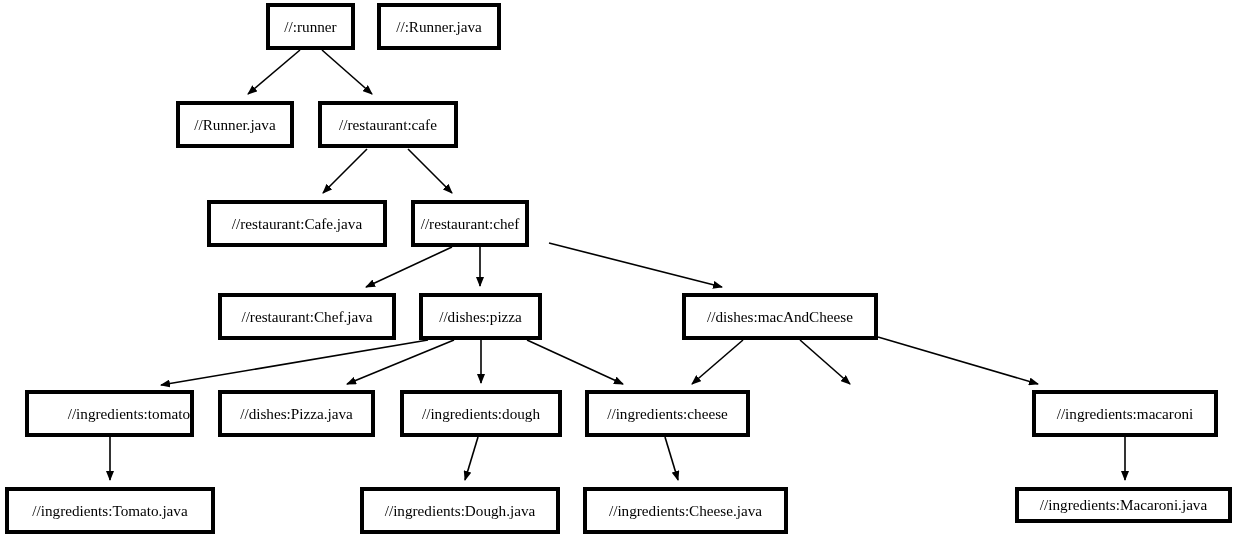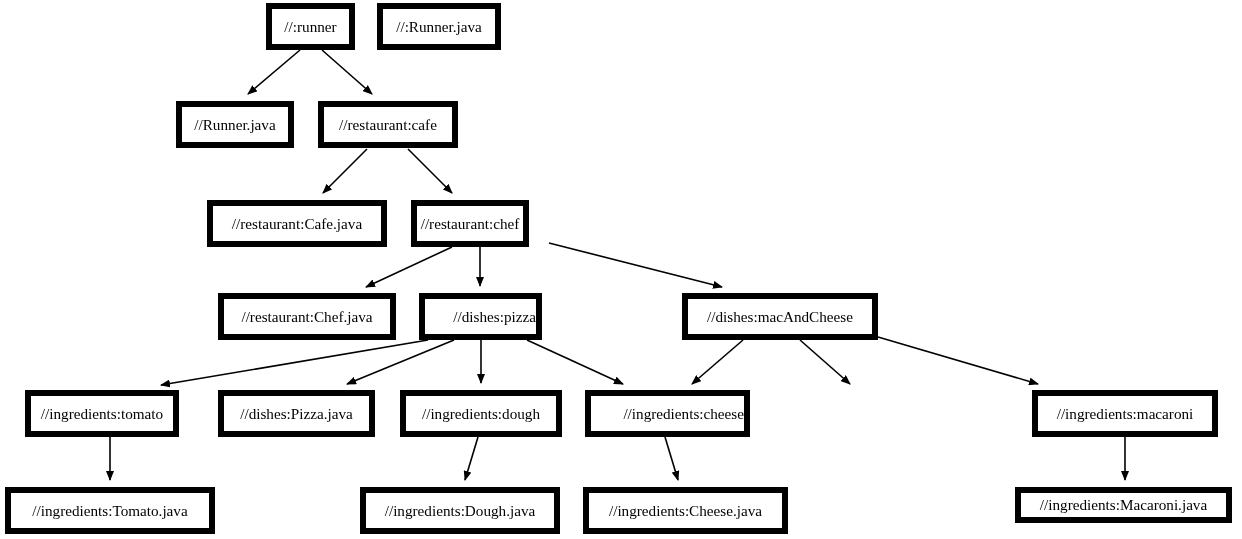--- a/index.html
+++ b/index.html
@@ -27,21 +27,21 @@
   #node-layer {
     position: absolute;
     left: 0;
     top: 0;
     width: 1242px;
     height: 539px;
   }
   .graph-node {
     position: absolute;
     box-sizing: border-box;
-    border: 6px solid #f9a8d4;
+    border: 4px solid #f9a8d4;
     background: #ffffff;
     display: flex;
     align-items: center;
     justify-content: center;
     overflow: hidden;
   }
   .node-label {
     font-family: "Liberation Serif", "DejaVu Serif", serif;
     font-size: 15.2px;
     line-height: 1;
@@ -98,36 +98,36 @@
       </div>
       <div class="graph-node" style="left: 207px; top: 200px; width: 180px; height: 47px; border-color: rgb(0, 0, 0); background: rgb(255, 255, 255);">
         <span class="node-label" style="color: rgb(0, 0, 0);">//restaurant:Cafe.java</span>
       </div>
       <div class="graph-node" style="left: 411px; top: 200px; width: 118px; height: 47px; border-color: rgb(0, 0, 0); background: rgb(255, 255, 255);">
         <span class="node-label" style="color: rgb(0, 0, 0);">//restaurant:chef</span>
       </div>
       <div class="graph-node" style="left: 218px; top: 293px; width: 178px; height: 47px; border-color: rgb(0, 0, 0); background: rgb(255, 255, 255); text-align: center;">
         <span class="node-label" style="color: rgb(0, 0, 0);">//restaurant:Chef.java</span>
       </div>
-      <div class="graph-node" style="left: 419px; top: 293px; width: 123px; height: 47px; border-color: rgb(0, 0, 0); background: rgb(255, 255, 255); justify-content: flex-end;">
+      <div class="graph-node" style="left: 419px; top: 293px; width: 123px; height: 47px; border-color: rgb(0, 0, 0); background: rgb(255, 255, 255);">
         <span class="node-label" style="color: rgb(0, 0, 0);">//dishes:pizza</span>
       </div>
       <div class="graph-node" style="left: 682px; top: 293px; width: 196px; height: 47px; border-color: rgb(0, 0, 0); background: rgb(255, 255, 255);">
         <span class="node-label" style="color: rgb(0, 0, 0);">//dishes:macAndCheese</span>
       </div>
-      <div class="graph-node" style="left: 25px; top: 390px; width: 154px; height: 47px; border-color: rgb(0, 0, 0); background: rgb(255, 255, 255);">
+      <div class="graph-node" style="left: 25px; top: 390px; width: 169px; height: 47px; border-color: rgb(0, 0, 0); background: rgb(255, 255, 255); justify-content: flex-end;">
         <span class="node-label" style="color: rgb(0, 0, 0);">//ingredients:tomato</span>
       </div>
       <div class="graph-node" style="left: 218px; top: 390px; width: 157px; height: 47px; border-color: rgb(0, 0, 0); background: rgb(255, 255, 255);">
         <span class="node-label" style="color: rgb(0, 0, 0);">//dishes:Pizza.java</span>
       </div>
       <div class="graph-node" style="left: 400px; top: 390px; width: 162px; height: 47px; border-color: rgb(0, 0, 0); background: rgb(255, 255, 255);">
         <span class="node-label" style="color: rgb(0, 0, 0);">//ingredients:dough</span>
       </div>
-      <div class="graph-node" style="left: 585px; top: 390px; width: 165px; height: 47px; border-color: rgb(0, 0, 0); background: rgb(255, 255, 255); justify-content: flex-end;">
+      <div class="graph-node" style="left: 585px; top: 390px; width: 165px; height: 47px; border-color: rgb(0, 0, 0); background: rgb(255, 255, 255);">
         <span class="node-label" style="color: rgb(0, 0, 0);">//ingredients:cheese</span>
       </div>
       <div class="graph-node" style="left: 1032px; top: 390px; width: 186px; height: 47px; border-color: rgb(0, 0, 0); background: rgb(255, 255, 255);">
         <span class="node-label" style="color: rgb(0, 0, 0);">//ingredients:macaroni</span>
       </div>
       <div class="graph-node" style="left: 360px; top: 487px; width: 200px; height: 47px; border-color: rgb(0, 0, 0); background: rgb(255, 255, 255);">
         <span class="node-label" style="color: rgb(0, 0, 0);">//ingredients:Dough.java</span>
       </div>
       <div class="graph-node" style="left: 5px; top: 487px; width: 210px; height: 47px; border-color: rgb(0, 0, 0); background: rgb(255, 255, 255);">
         <span class="node-label" style="color: rgb(0, 0, 0);">//ingredients:Tomato.java</span>

